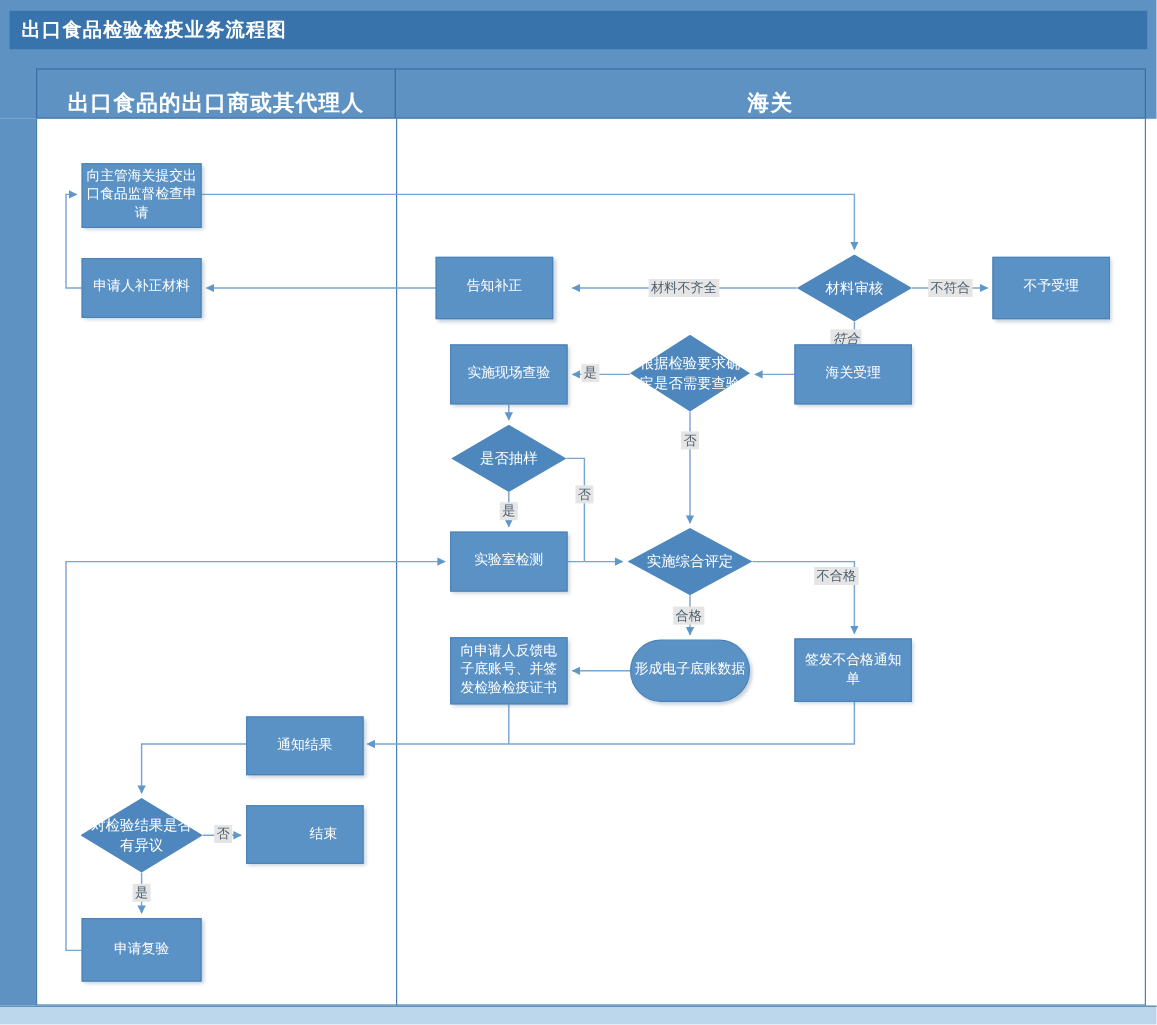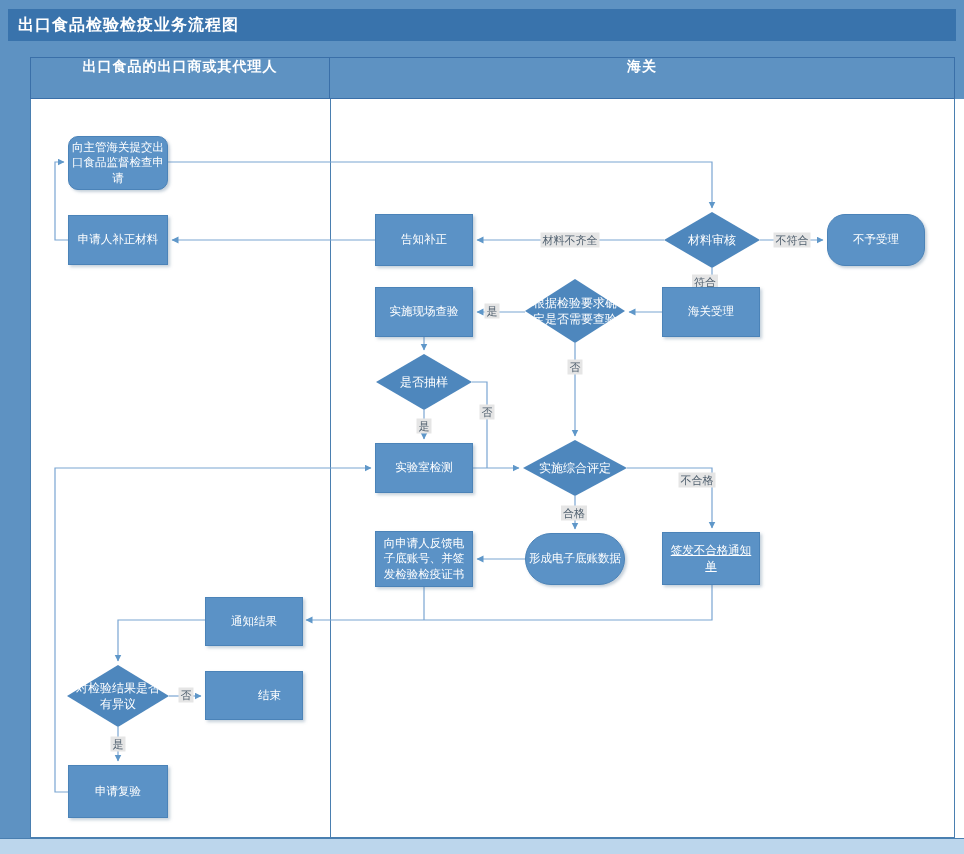--- a/index.html
+++ b/index.html
@@ -4,22 +4,22 @@
 <style>
   * { margin:0; padding:0; box-sizing:border-box; }
   body { font-family:"Liberation Sans","DejaVu Sans",sans-serif; background:#ffffff; }
   .stage { position:relative; width:964px; height:854px; background:#ffffff; overflow:hidden; }
 
   .top-region { position:absolute; left:0; top:0; width:964px; height:99px; background:var(--outer-blue); }
   .title-bar { position:absolute; left:8px; top:9px; width:948px; height:32px; background:var(--title-bar);
                color:#ffffff; font-weight:bold; font-size:16px; letter-spacing:1px;
                display:flex; align-items:center; padding-left:10px; }
   .band { position:absolute; top:57px; height:42px; background:var(--outer-blue);
-          border:1px solid var(--band-border); color:#ffffff; font-weight:bold; font-size:14px;
-          letter-spacing:1px; display:flex; align-items:flex-start; justify-content:center; }
+          border:1px solid var(--band-border); color:#ffffff; font-weight:bold; font-size:18px;
+          letter-spacing:1px; display:flex; align-items:flex-end; justify-content:center; }
   .band.lane1 { left:30px; width:300px; }
   .band.lane2 { left:329px; width:626px; }
 
   .left-strip  { position:absolute; left:0; top:99px; width:30px; height:739px; background:var(--outer-blue); }
   .body-area   { position:absolute; left:30px; top:99px; width:925px; height:739px; background:#ffffff;
                  border-left:1px solid var(--body-border); border-right:1px solid var(--body-border);
                  border-bottom:1px solid var(--body-border); }
   .lane-divider{ position:absolute; left:330px; top:99px; width:1px; height:739px; background:var(--body-border); z-index:1; }
   .bottom-strip{ position:absolute; left:0; top:838px; width:964px; height:16px; background:var(--bottom-strip);
                  border-top:1px solid var(--body-border); }
@@ -81,33 +81,33 @@
       <polyline points="525,559 477,559" fill="none" stroke="#7AA5D2" stroke-width="1.2" marker-end="url(#arrow)"></polyline>
       <polyline points="712,585 712,620 306,620" fill="none" stroke="#7AA5D2" stroke-width="1.2" marker-end="url(#arrow)"></polyline>
       <polyline points="424,587 424,620" fill="none" stroke="#7AA5D2" stroke-width="1.2"></polyline>
       <polyline points="205,620 118,620 118,661" fill="none" stroke="#7AA5D2" stroke-width="1.2" marker-end="url(#arrow)"></polyline>
       <polyline points="169,696 201,696" fill="none" stroke="#7AA5D2" stroke-width="1.2" marker-end="url(#arrow)"></polyline>
       <polyline points="118,727 118,761" fill="none" stroke="#7AA5D2" stroke-width="1.2" marker-end="url(#arrow)"></polyline>
       <polyline points="68,792 55,792 55,468 371,468" fill="none" stroke="#7AA5D2" stroke-width="1.2" marker-end="url(#arrow)"></polyline>
     </svg>
 
   <div id="diagram">
-      <div class="node process" style="left: 68px; top: 136px; width: 100px; height: 54px; border-radius: 10px;">
+      <div class="node process" style="left: 68px; top: 136px; width: 100px; height: 54px;">
         <span>向主管海关提交出口食品监督检查申请</span>
       </div>
       <div class="node process" style="left: 68px; top: 215px; width: 100px; height: 50px;">
         <span>申请人补正材料</span>
       </div>
-      <div class="node process" style="left: 375px; top: 214px; width: 98px; height: 52px;">
+      <div class="node process" style="left: 363px; top: 214px; width: 98px; height: 52px;">
         <span>告知补正</span>
       </div>
       <div class="node decision" style="left: 664px; top: 212px; width: 96px; height: 56px;">
         <span>材料审核</span>
       </div>
-      <div class="node process" style="left: 827px; top: 214px; width: 98px; height: 52px; border-radius: 18px;">
+      <div class="node process" style="left: 827px; top: 214px; width: 98px; height: 52px;">
         <span>不予受理</span>
       </div>
       <div class="node process" style="left: 662px; top: 287px; width: 98px; height: 50px;">
         <span>海关受理</span>
       </div>
       <div class="node decision" style="left: 525px; top: 279px; width: 100px; height: 64px;">
         <span>根据检验要求确定是否需要查验</span>
       </div>
       <div class="node process" style="left: 375px; top: 287px; width: 98px; height: 50px;">
         <span>实施现场查验</span>
@@ -120,38 +120,38 @@
       </div>
       <div class="node decision" style="left: 523px; top: 440px; width: 104px; height: 56px;">
         <span>实施综合评定</span>
       </div>
       <div class="node process" style="left: 375px; top: 531px; width: 98px; height: 56px;">
         <span>向申请人反馈电子底账号、并签发检验检疫证书</span>
       </div>
       <div class="node process" style="left: 525px; top: 533px; width: 100px; height: 52px; border-radius: 26px;">
         <span>形成电子底账数据</span>
       </div>
-      <div class="node process" style="left: 662px; top: 532px; width: 98px; height: 53px; text-decoration: underline;">
+      <div class="node process" style="left: 662px; top: 532px; width: 98px; height: 53px;">
         <span>签发不合格通知单</span>
       </div>
       <div class="node process" style="left: 205px; top: 597px; width: 98px; height: 49px;">
         <span>通知结果</span>
       </div>
       <div class="node decision" style="left: 67px; top: 665px; width: 102px; height: 62px;">
         <span>对检验结果是否有异议</span>
       </div>
       <div class="node process" style="left: 205px; top: 671px; width: 98px; height: 49px; padding-left: 34px;">
         <span>结束</span>
       </div>
       <div class="node process" style="left: 68px; top: 765px; width: 100px; height: 53px;">
         <span>申请复验</span>
       </div>
       <div class="edge-label" style="left: 570px; top: 240px;">材料不齐全</div>
       <div class="edge-label" style="left: 792px; top: 240px;">不符合</div>
-      <div class="edge-label" style="left: 705px; top: 282px;">符合</div>
+      <div class="edge-label" style="left: 705px; top: 282px; font-style: italic;">符合</div>
       <div class="edge-label" style="left: 492px; top: 311px;">是</div>
       <div class="edge-label" style="left: 575px; top: 367px;">否</div>
       <div class="edge-label" style="left: 424px; top: 426px;">是</div>
       <div class="edge-label" style="left: 487px; top: 412px;">否</div>
       <div class="edge-label" style="left: 697px; top: 480px; font-family: Liberation Serif, serif;">不合格</div>
       <div class="edge-label" style="left: 574px; top: 513px;">合格</div>
       <div class="edge-label" style="left: 186px; top: 695px;">否</div>
       <div class="edge-label" style="left: 118px; top: 744px;">是</div>
     </div>
 </div>

